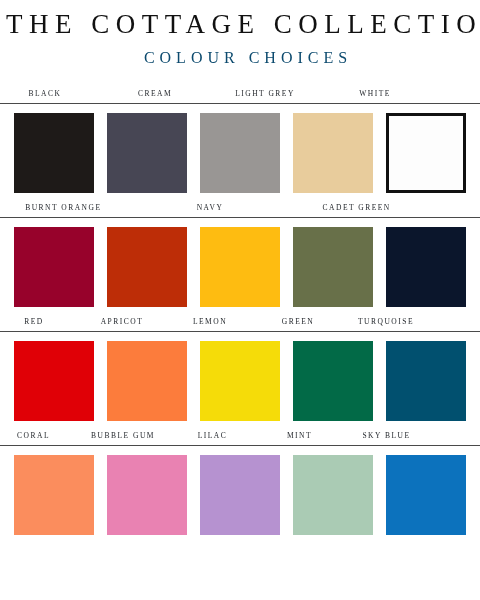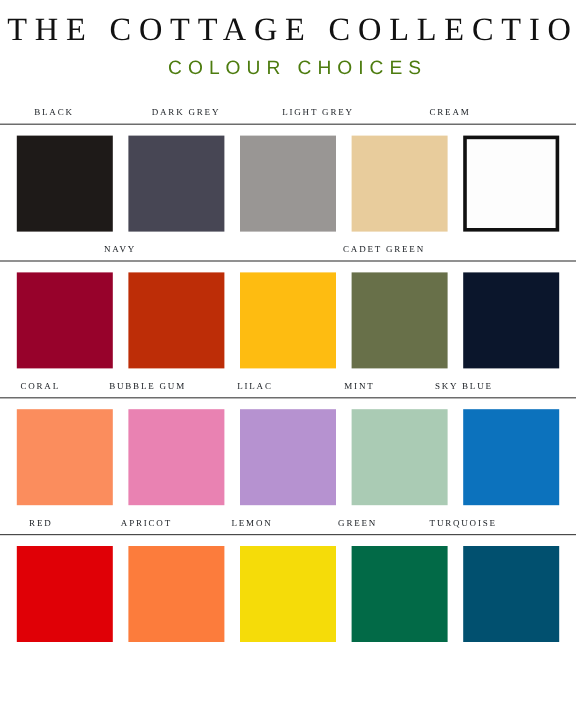--- a/index.html
+++ b/index.html
@@ -32,25 +32,25 @@
     font-size: 27px;
     letter-spacing: 6.5px;
     font-weight: 400;
     color: #111111;
     line-height: 1.1;
     margin: 0;
     padding-left: 6px;
     white-space: nowrap;
   }
   .title-sub {
-    font-family: Liberation Sans, sans-serif;
+    font-family: Liberation Serif, serif;
     font-size: 16px;
     letter-spacing: 5px;
     font-weight: 400;
-    color: #4d7c0f;
+    color: #0c4a6e;
     margin: 9px 0 0 0;
     padding-left: 16px;
     white-space: nowrap;
   }
 
   
   .rows {
     margin-top: 22px;
   }
   .swatch-row {
@@ -108,23 +108,23 @@
 
   <div class="header">
     <div class="title-main">THE COTTAGE COLLECTION</div>
     <div class="title-sub">COLOUR CHOICES</div>
   </div>
 
   <div class="rows">
       <div class="swatch-row">
         <div class="labels">
           <div class="label-cell">BLACK</div>
-          <div class="label-cell">DARK GREY</div>
+          <div class="label-cell">CREAM</div>
           <div class="label-cell">LIGHT GREY</div>
-          <div class="label-cell">CREAM</div>
+          <div class="label-cell">WHITE</div>
         </div>
         <div class="rule"></div>
         <div class="swatches">
           <div class="swatch-cell">
             <div class="swatch" style="background-color: rgb(30, 26, 24);"></div>
           </div>
           <div class="swatch-cell">
             <div class="swatch" style="background-color: rgb(71, 70, 84);"></div>
           </div>
           <div class="swatch-cell">
@@ -133,39 +133,67 @@
           <div class="swatch-cell">
             <div class="swatch" style="background-color: rgb(232, 204, 156);"></div>
           </div>
           <div class="swatch-cell">
             <div class="swatch outlined" style="background-color: rgb(253, 253, 253);"></div>
           </div>
         </div>
       </div>
       <div class="swatch-row">
         <div class="labels">
+          <div class="label-cell">BURNT ORANGE</div>
           <div class="label-cell">NAVY</div>
           <div class="label-cell">CADET GREEN</div>
         </div>
         <div class="rule"></div>
         <div class="swatches">
           <div class="swatch-cell">
             <div class="swatch" style="background-color: rgb(151, 2, 43);"></div>
           </div>
           <div class="swatch-cell">
             <div class="swatch" style="background-color: rgb(189, 45, 7);"></div>
           </div>
           <div class="swatch-cell">
             <div class="swatch" style="background-color: rgb(254, 188, 17);"></div>
           </div>
           <div class="swatch-cell">
             <div class="swatch" style="background-color: rgb(104, 112, 73);"></div>
           </div>
           <div class="swatch-cell">
             <div class="swatch" style="background-color: rgb(11, 22, 44);"></div>
+          </div>
+        </div>
+      </div>
+      <div class="swatch-row">
+        <div class="labels">
+          <div class="label-cell">RED</div>
+          <div class="label-cell">APRICOT</div>
+          <div class="label-cell">LEMON</div>
+          <div class="label-cell">GREEN</div>
+          <div class="label-cell">TURQUOISE</div>
+        </div>
+        <div class="rule"></div>
+        <div class="swatches">
+          <div class="swatch-cell">
+            <div class="swatch" style="background-color: rgb(224, 0, 6);"></div>
+          </div>
+          <div class="swatch-cell">
+            <div class="swatch" style="background-color: rgb(252, 124, 60);"></div>
+          </div>
+          <div class="swatch-cell">
+            <div class="swatch" style="background-color: rgb(245, 220, 9);"></div>
+          </div>
+          <div class="swatch-cell">
+            <div class="swatch" style="background-color: rgb(2, 106, 71);"></div>
+          </div>
+          <div class="swatch-cell">
+            <div class="swatch" style="background-color: rgb(1, 80, 111);"></div>
           </div>
         </div>
       </div>
       <div class="swatch-row">
         <div class="labels">
           <div class="label-cell">CORAL</div>
           <div class="label-cell">BUBBLE GUM</div>
           <div class="label-cell">LILAC</div>
           <div class="label-cell">MINT</div>
           <div class="label-cell">SKY BLUE</div>
@@ -182,42 +210,15 @@
             <div class="swatch" style="background-color: rgb(182, 146, 208);"></div>
           </div>
           <div class="swatch-cell">
             <div class="swatch" style="background-color: rgb(170, 203, 180);"></div>
           </div>
           <div class="swatch-cell">
             <div class="swatch" style="background-color: rgb(12, 114, 189);"></div>
           </div>
         </div>
       </div>
-      <div class="swatch-row">
-        <div class="labels">
-          <div class="label-cell">RED</div>
-          <div class="label-cell">APRICOT</div>
-          <div class="label-cell">LEMON</div>
-          <div class="label-cell">GREEN</div>
-          <div class="label-cell">TURQUOISE</div>
-        </div>
-        <div class="rule"></div>
-        <div class="swatches">
-          <div class="swatch-cell">
-            <div class="swatch" style="background-color: rgb(224, 0, 6);"></div>
-          </div>
-          <div class="swatch-cell">
-            <div class="swatch" style="background-color: rgb(252, 124, 60);"></div>
-          </div>
-          <div class="swatch-cell">
-            <div class="swatch" style="background-color: rgb(245, 220, 9);"></div>
-          </div>
-          <div class="swatch-cell">
-            <div class="swatch" style="background-color: rgb(2, 106, 71);"></div>
-          </div>
-          <div class="swatch-cell">
-            <div class="swatch" style="background-color: rgb(1, 80, 111);"></div>
-          </div>
-        </div>
-      </div>
     </div>
 
 </div>
 
 </body></html>

